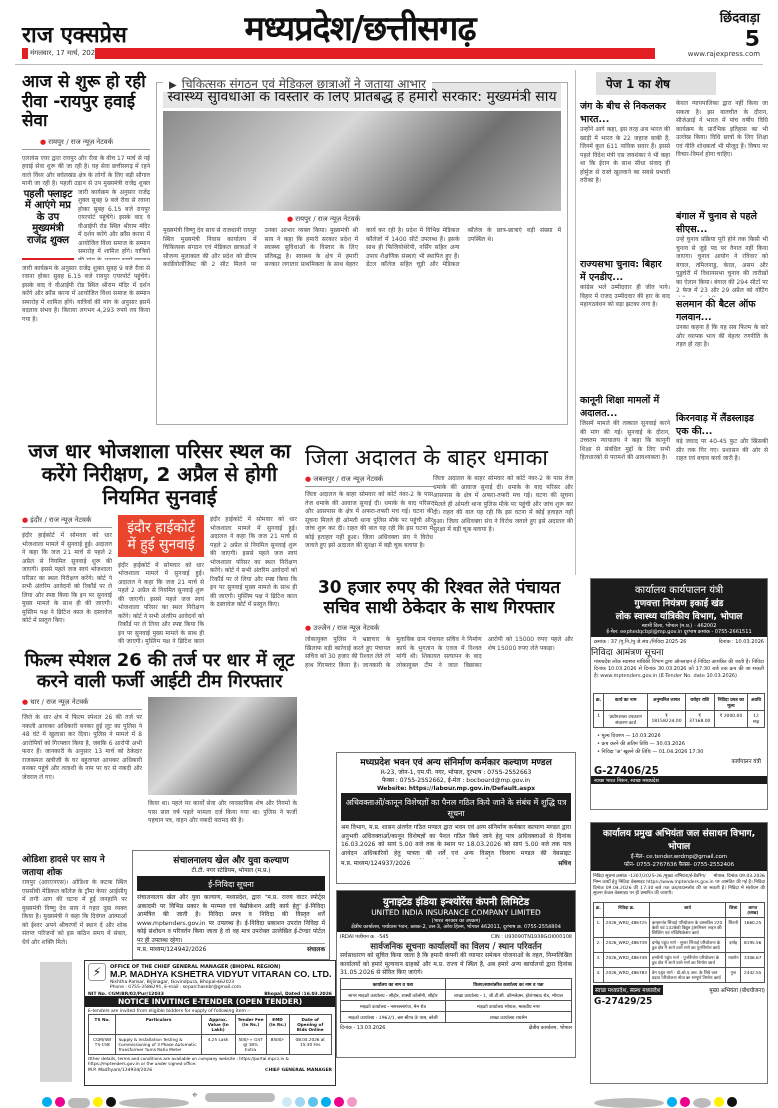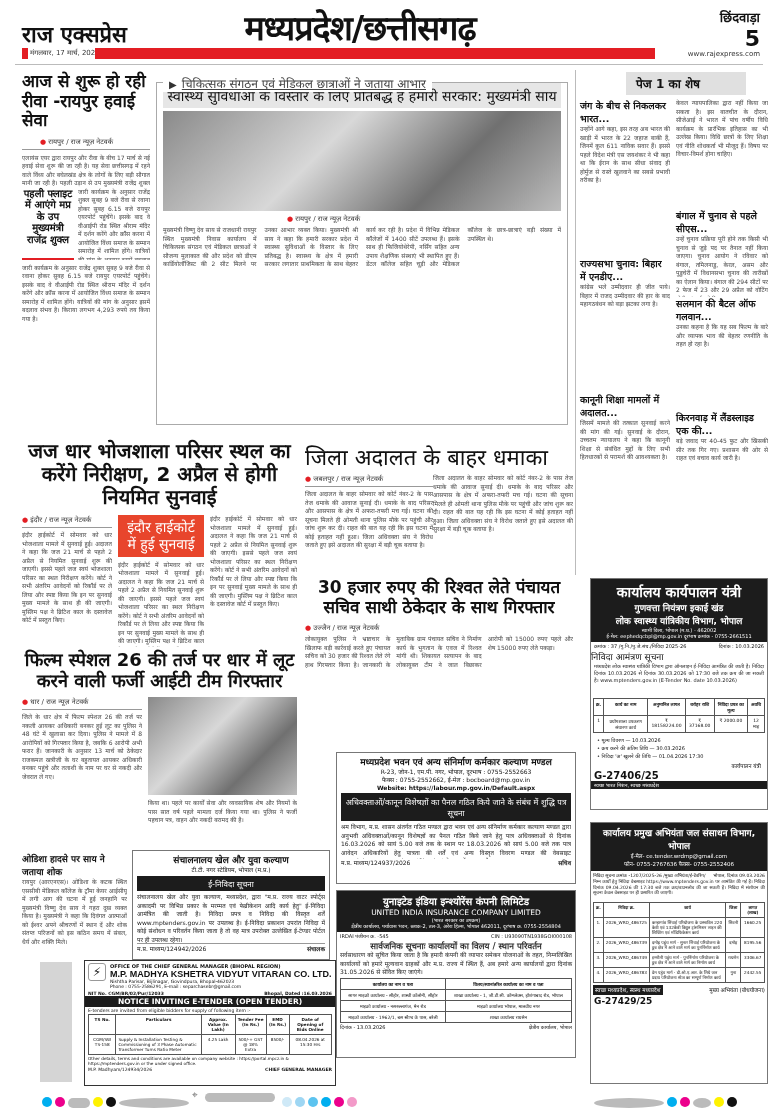--- a/index.html
+++ b/index.html
@@ -62,21 +62,21 @@
     <span class="kicker">चिकित्सक संगठन एवं मेडिकल छात्राओं ने जताया आभार</span>
   </div>
   <div class="sub-banner" style="margin:0 6px">स्वास्थ्य सुविधाओं के विस्तार के लिए प्रतिबद्ध है हमारी सरकार: मुख्यमंत्री साय</div>
   <div class="photo" style="margin:3px 6px;height:100px"></div>
   <div class="byline" style="margin:2px 0 3px 130px"><span class="dot">●</span> <span>रायपुर / राज न्यूज़ नेटवर्क</span></div>
   <div class="body-text" style="column-count:4;column-gap:8px;margin:0 6px;height:92px;overflow:hidden">मुख्यमंत्री विष्णु देव साय से राजधानी रायपुर स्थित मुख्यमंत्री निवास कार्यालय में चिकित्सक संगठन एवं मेडिकल छात्राओं ने सौजन्य मुलाकात की और प्रदेश को डीएम कार्डियोलॉजिस्ट की 2 सीट मिलने पर उनका आभार व्यक्त किया। मुख्यमंत्री श्री साय ने कहा कि हमारी सरकार प्रदेश में स्वास्थ्य सुविधाओं के विस्तार के लिए प्रतिबद्ध है। स्वास्थ्य के क्षेत्र में हमारी सरकार लगातार प्राथमिकता के साथ बेहतर कार्य कर रही है। प्रदेश में विभिन्न मेडिकल कॉलेजों में 1400 सीटें उपलब्ध हैं। इसके साथ ही फिजियोथेरेपी, नर्सिंग सहित अन्य उपाय शैक्षणिक संस्थाएं भी स्थापित हुए हैं। डेंटल कॉलेज सहित चूड़ी और मेडिकल कॉलेज के छात्र-छात्राएं बड़ी संख्या में उपस्थित थे।</div>
 </div>
 
 <div class="abs vrule" style="left:575px;top:70px;height:505px"></div>
 <div class="abs" style="left:580px;top:72px;width:188px;">
-  <div style="margin-left:46px;background:#e0e0e0;font-size:12px;padding:3px 0 3px 10px;font-weight:bold;width:120px">पेज 1 का शेष</div>
+  <div style="margin-left:16px;background:#e0e0e0;font-size:12px;padding:3px 0 3px 10px;font-weight:bold;width:120px">पेज 1 का शेष</div>
   <div style="display:flex;gap:6px;margin-top:4px">
     <div style="width:90px">
       <div class="sub-hed">जंग के बीच से निकलकर भारत...</div>
       <div class="body-text" style="height:132px;overflow:hidden">उन्होंने आगे कहा, इस तरह अब भारत की खाड़ी में भारत के 22 जहाज बाकी हैं, जिनमें कुल 611 नाविक सवार हैं। इससे पहले विदेश मंत्री एस जयशंकर ने भी कहा था कि ईरान के साथ सीधा संवाद ही होर्मुज से रास्ते खुलवाने का सबसे प्रभावी तरीका है।</div>
       <div class="sub-hed">राज्यसभा चुनाव: बिहार में एनडीए...</div>
       <div class="body-text" style="height:110px;overflow:hidden">कांग्रेस भले उम्मीदवार ही जीत पाये। बिहार में राजद उम्मीदवार की हार के बाद महागठबंधन को बड़ा झटका लगा है।</div>
       <div class="sub-hed">कानूनी शिक्षा मामलों में अदालत...</div>
       <div class="body-text" style="height:110px;overflow:hidden">जिसमें मामले की तत्काल सुनवाई करने की मांग की गई। सुनवाई के दौरान, उच्चतम न्यायालय ने कहा कि कानूनी शिक्षा से संबंधित मुद्दों के लिए सभी हितधारकों से परामर्श की आवश्यकता है।</div>
     </div>
     <div style="flex:1">
@@ -204,21 +204,21 @@
   </tbody>
     </table>
   <div style="display:flex;justify-content:space-between;font-size:5px;padding:0 3px">
     <span>दिनांक - 13.03.2026</span>
       <span>क्षेत्रीय कार्यालय, भोपाल</span>
   </div>
 </div>
 
 <div class="abs box" style="left:590px;top:578px;width:178px;height:232px">
   <div class="dark" style="text-align:center;padding:3px 2px">
-    <div style="font-size:14px;font-weight:bold">कार्यालय कार्यपालन यंत्री</div>
+    <div style="font-size:10px;font-weight:normal">कार्यालय कार्यपालन यंत्री</div>
     <div style="font-size:9px;font-weight:bold">गुणवत्ता नियंत्रण इकाई खंड</div>
     <div style="font-size:9px;font-weight:bold">लोक स्वास्थ्य यांत्रिकीय विभाग, भोपाल</div>
     <div style="font-size:5px">स्वामी विला, भोपाल (म.प्र.) - 462002</div>
     <div style="font-size:5px">ई-मेल: eephedqcbpl@mp.gov.in  दूरभाष क्रमांक - 0755-2661511</div>
   </div>
   <div style="display:flex;justify-content:space-between;font-size:5px;padding:1px 3px">
     <span>क्रमांक : 37 /गु.नि./पु.जे.संच./निविदा 2025-26</span>
       <span>दिनांक : 10.03.2026</span>
   </div>
   <div style="text-align:left;font-size:9px">निविदा आमंत्रण सूचना</div>

